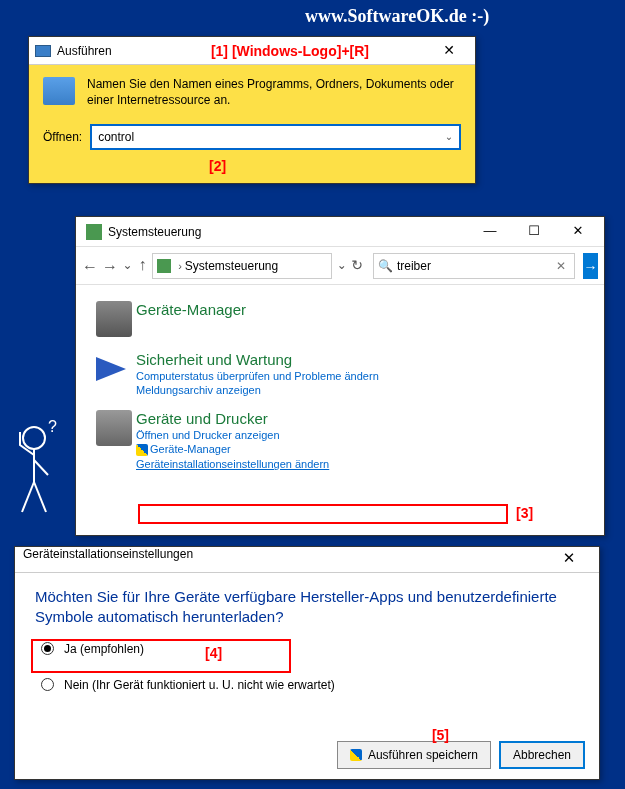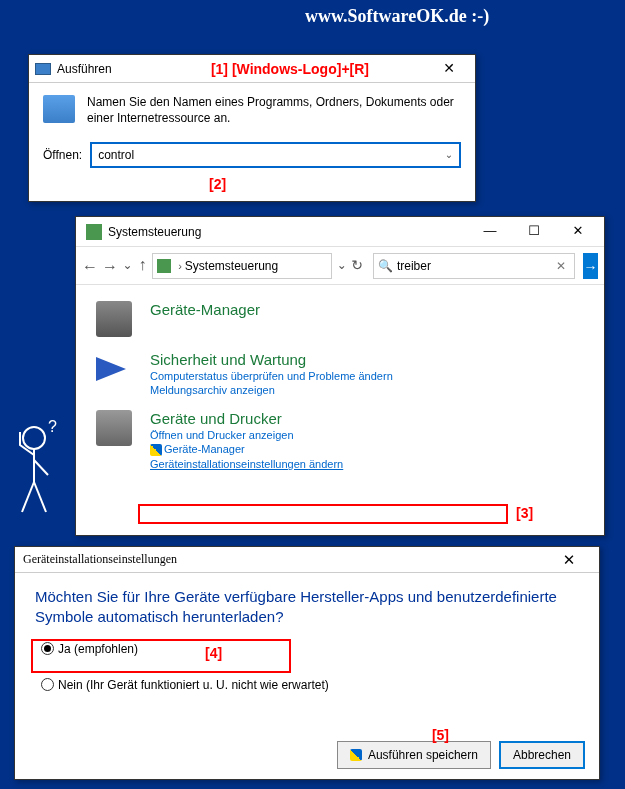--- a/index.html
+++ b/index.html
@@ -49,21 +49,21 @@
   width: 55px;
   height: 100px;
 }
 .dialog {
   position: absolute;
   background: #fff;
   border: 1px solid #333;
   box-shadow: 2px 2px 6px rgba(0,0,0,0.3);
 }
 
-.run-dialog { left: 28px; top: 36px; width: 448px; height: 148px; background: #ffffff; margin-top: 18px; }
+.run-dialog { left: 28px; top: 36px; width: 448px; height: 148px; background: #fde047; }
 .titlebar { display: flex; align-items: center; height: 28px; background: #fff; border-bottom: 1px solid #ccc; padding: 0 6px; }
 .titlebar .ticon { width: 16px; height: 12px; background: #3a7fc8; margin-right: 6px; border: 1px solid #2a5a8a; }
 .titlebar .ttext { flex: 1; font-size: 12px; color: #000; }
 .titlebar .close { width: 40px; height: 22px; text-align: center; font-size: 14px; line-height: 20px; cursor: pointer; }
 .run-body { display: flex; padding: 12px 14px; gap: 12px; align-items: flex-start; }
 .run-icon { width: 32px; height: 28px; background: linear-gradient(#5aa0e8,#3a7fc8); border-radius: 2px; flex-shrink: 0; }
 .run-text { font-size: 12px; color: #000; line-height: 1.3; }
 .run-input-row { display: flex; align-items: center; padding: 4px 14px 12px; gap: 8px; }
 .run-label { font-size: 12px; }
 .combo { flex: 1; border: 2px solid #0066cc; height: 26px; display: flex; background: #fff; }
@@ -82,35 +82,35 @@
 .navarrow { width: 22px; height: 22px; text-align: center; line-height: 20px; color: #555; font-size: 16px; }
 .addrbox { display: flex; align-items: center; border: 1px solid #ccc; height: 26px; padding: 0 4px; }
 .addrbox.loc { flex: 0 0 180px; }
 .addrbox .mini { width: 14px; height: 14px; background: #4a9850; margin-right: 4px; }
 .addrbox .chev { font-size: 11px; color: #555; margin: 0 3px; }
 .addrbox.search { flex: 1; margin-left: 6px; }
 .addrbox.search .sicon { color: #666; margin-right: 4px; font-size: 12px; }
 .addrbox.search input { border: none; outline: none; flex: 1; font-size: 12px; }
 .go-btn { width: 30px; height: 26px; background: #0078d4; color: #fff; text-align: center; line-height: 24px; margin-left: 4px; font-size: 14px; }
 .cp-body { padding: 16px 20px; }
-.cp-item { display: flex; align-items: flex-start; gap: 18px; margin-bottom: 14px; }
+.cp-item { display: flex; align-items: flex-start; gap: 4px; margin-bottom: 14px; }
 .cp-iticon { width: 36px; height: 36px; flex-shrink: 0; }
 .cp-iticon.dev { background: linear-gradient(#888,#555); border-radius: 3px; }
 .cp-iticon.flag { width: 0; height: 0; border-left: 30px solid #2a5abf; border-top: 12px solid transparent; border-bottom: 12px solid transparent; margin-top: 6px; }
 .cp-iticon.printer { background: linear-gradient(#999,#666); border-radius: 3px; }
 .cp-item .title { color: #1a7a3a; font-size: 15px; }
 .cp-item .sub { color: #0066cc; font-size: 11px; display: block; margin-top: 2px; }
 .cp-item .sub.u { text-decoration: underline; }
 .shield { display: inline-block; width: 12px; height: 12px; background: linear-gradient(45deg,#ffd700 50%,#0066cc 50%); border-radius: 2px; vertical-align: middle; margin-right: 2px; }
 
 .settings-dialog { left: 14px; top: 546px; width: 586px; height: 234px; background: #fff; }
-.set-title { display: flex; align-items: center; height: 26px; background: #fff; border-bottom: 1px solid #ccc; padding: 0 8px; font-size: 12px; font-family: Liberation Serif, serif; }
+.set-title { display: flex; align-items: flex-start; height: 26px; background: #fff; border-bottom: 1px solid #ccc; padding: 0 8px; font-size: 12px; }
 .set-title .close { width: 44px; text-align: center; font-size: 15px; line-height: 22px; }
 .set-q { color: #003399; font-size: 15px; padding: 14px 20px 10px; line-height: 1.35; }
-.radio-row { display: flex; align-items: center; padding: 4px 26px; font-size: 12px; gap: 4px; }
+.radio-row { display: flex; align-items: center; padding: 4px 26px; font-size: 12px; gap: 10px; }
 .radio { width: 13px; height: 13px; border: 1px solid #333; border-radius: 50%; display: inline-flex; align-items: center; justify-content: center; }
 .radio.checked::after { content: ""; width: 7px; height: 7px; background: #000; border-radius: 50%; }
 .btn-row { position: absolute; bottom: 10px; right: 14px; display: flex; gap: 8px; }
 .btn { border: 1px solid #888; background: #f0f0f0; padding: 5px 12px; font-size: 12px; display: flex; align-items: center; gap: 4px; }
 .btn.default { border: 2px solid #0078d4; }
 </style>
 </head>
 <body>
 
 <div class="top-url">www.SoftwareOK.de :-)</div>

